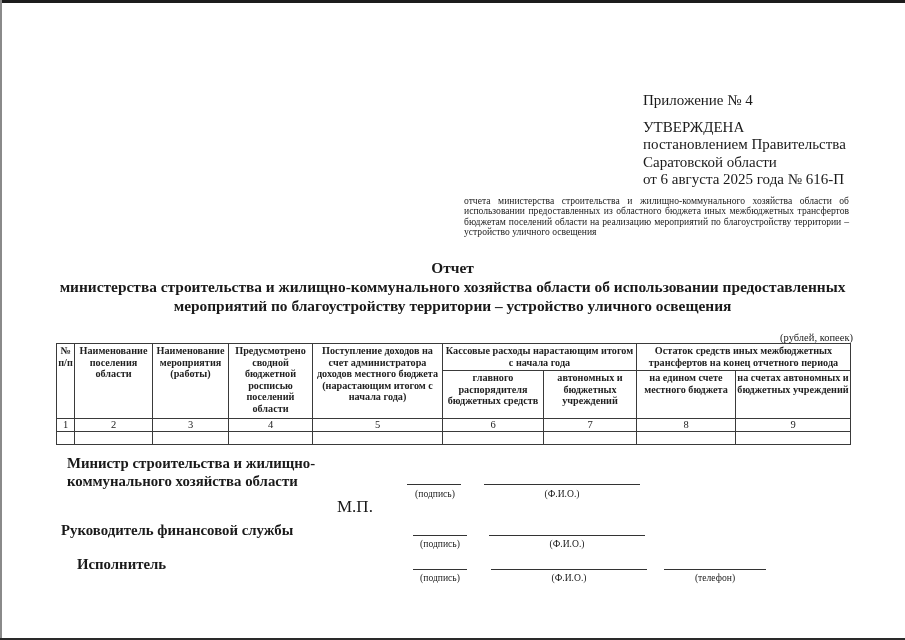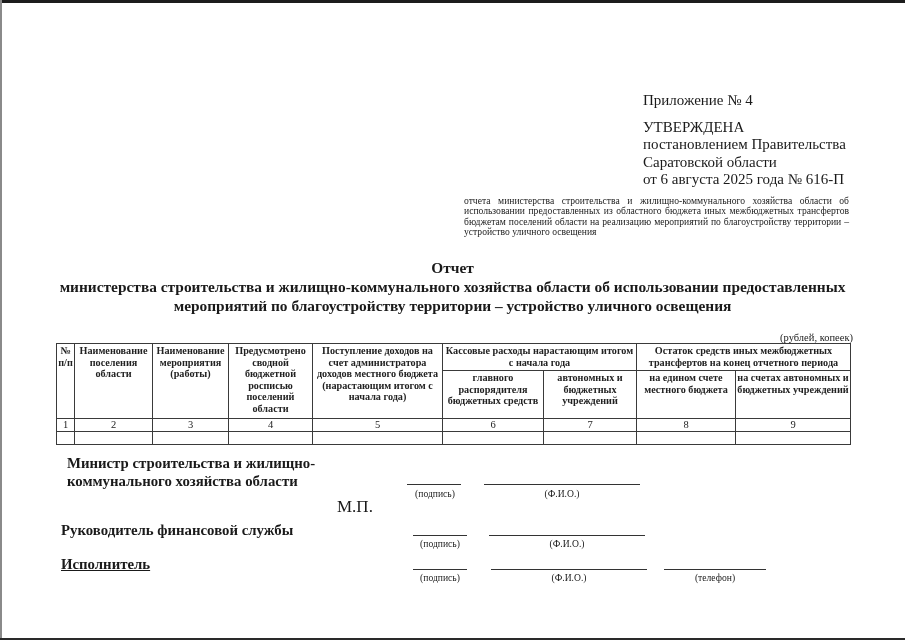--- a/index.html
+++ b/index.html
@@ -120,19 +120,19 @@
 <div class="cap" style="left:484px; top:488px; width:156px;">(Ф.И.О.)</div>
 
 <div class="mp">М.П.</div>
 
 <div class="sig" style="left:61px; top:521px;">Руководитель финансовой службы</div>
 <div class="line" style="left:413px; top:535px; width:54px;"></div>
 <div class="cap" style="left:411px; top:538px; width:58px;">(подпись)</div>
 <div class="line" style="left:489px; top:535px; width:156px;"></div>
 <div class="cap" style="left:489px; top:538px; width:156px;">(Ф.И.О.)</div>
 
-<div class="sig" style="left:61px; top:555px;text-decoration:underline;">Исполнитель</div>
+<div class="sig" style="left:77px; top:555px;">Исполнитель</div>
 <div class="line" style="left:413px; top:569px; width:54px;"></div>
 <div class="cap" style="left:411px; top:572px; width:58px;">(подпись)</div>
 <div class="line" style="left:491px; top:569px; width:156px;"></div>
 <div class="cap" style="left:491px; top:572px; width:156px;">(Ф.И.О.)</div>
 <div class="line" style="left:664px; top:569px; width:102px;"></div>
 <div class="cap" style="left:664px; top:572px; width:102px;">(телефон)</div>
 
 </body></html>

